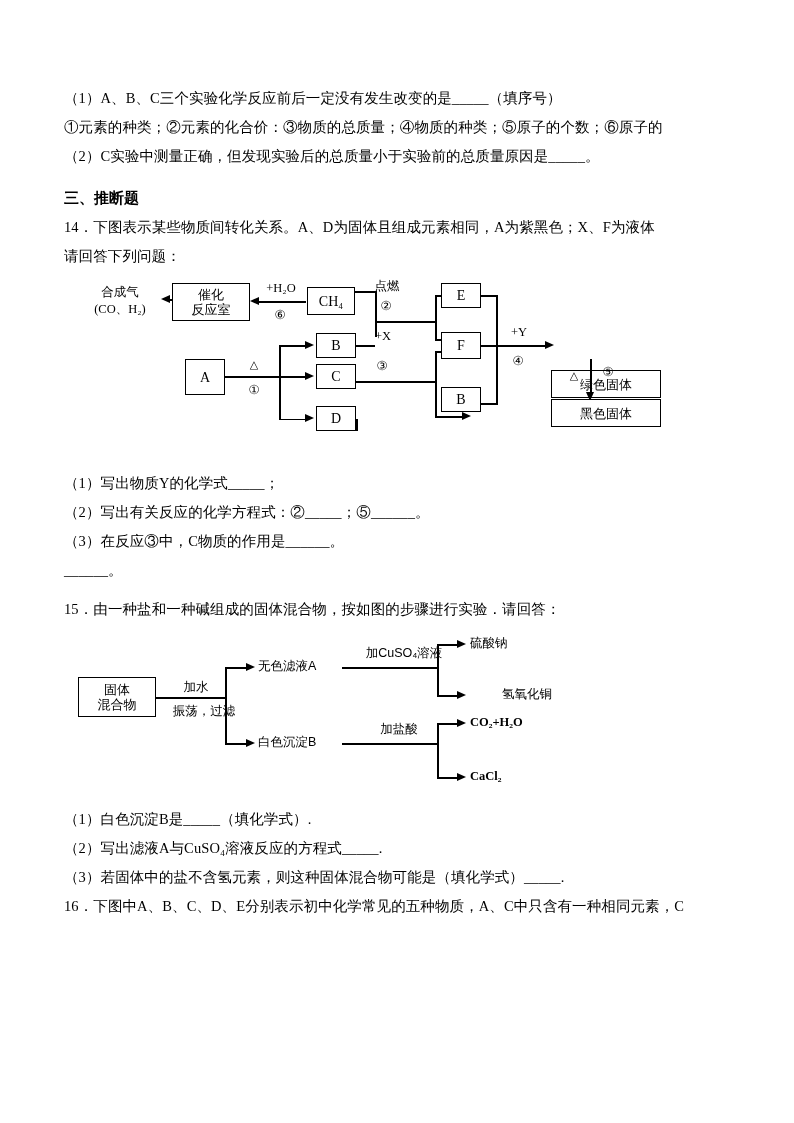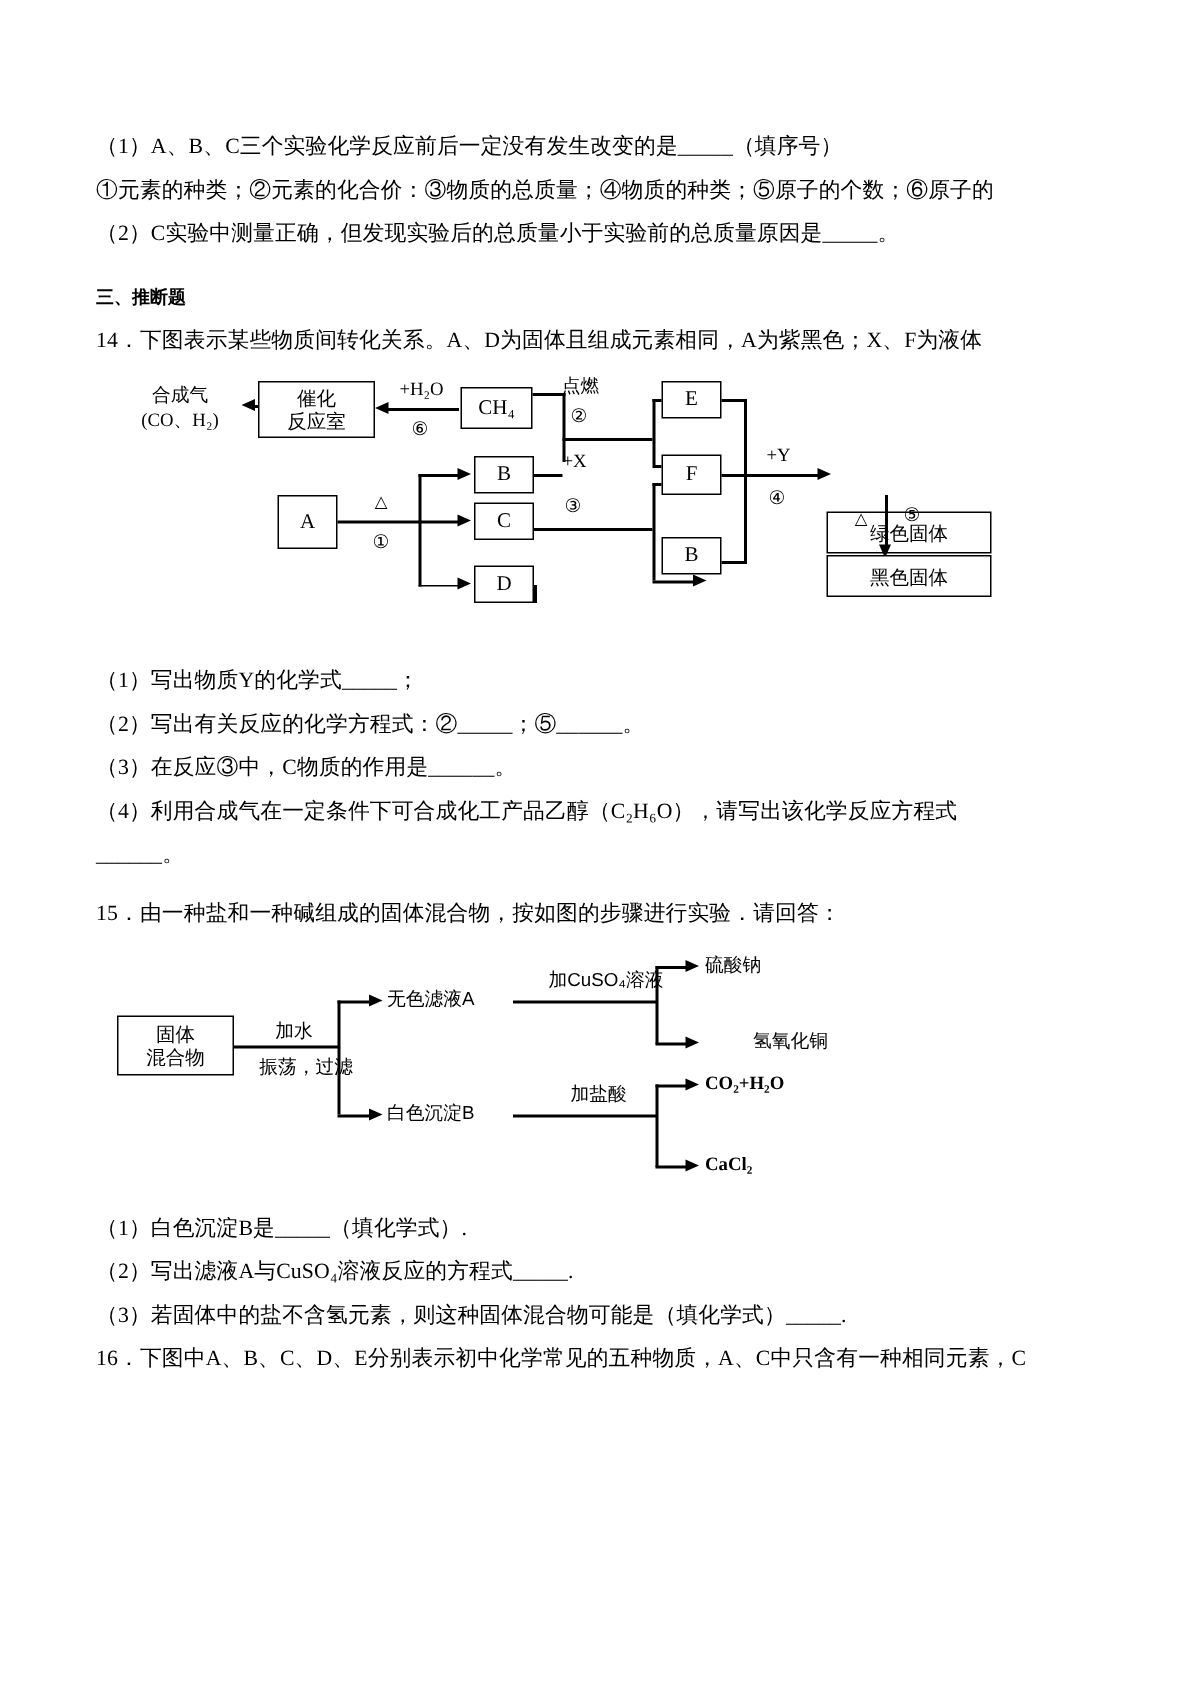--- a/index.html
+++ b/index.html
@@ -29,21 +29,21 @@
     width: 666px;
   }
   .para {
     font-size: 14.5px;
     line-height: 29px;
     margin: 0;
     white-space: pre-wrap;
     letter-spacing: 0.1px;
   }
   .section-head {
-    font-size: 12px;
+    font-size: 15px;
     font-weight: bold;
     line-height: 30px;
     margin: 0;
     padding-top: 12px;
   }
 
   
   .diagram {
     position: relative;
     width: 666px;
@@ -105,20 +105,21 @@
 <div class="page">
   <div class="content">
 
     <p class="para">（1）A、B、C三个实验化学反应前后一定没有发生改变的是_____（填序号）</p>
     <p class="para">①元素的种类；②元素的化合价：③物质的总质量；④物质的种类；⑤原子的个数；⑥原子的</p>
     <p class="para">（2）C实验中测量正确，但发现实验后的总质量小于实验前的总质量原因是_____。</p>
 
     <p class="section-head">三、推断题</p>
 
     <p class="para">14．下图表示某些物质间转化关系。A、D为固体且组成元素相同，A为紫黑色；X、F为液体</p>
+    <p class="para">请回答下列问题：</p>
 
     <div class="diagram" style="height:180px; margin-top:4px;">
 
       <div class="dlabel cn" style="left:18px; top:10px; width:76px;">合成气</div>
       <div class="dlabel" style="left:12px; top:27px; width:88px;">(CO、H₂)</div>
 
       <div class="line h" style="left:104px; top:24px; width:44px;"></div>
       <div class="arrowL" style="left:97px; top:19.5px;"></div>
 
       <div class="dbox" style="left:108px; top:8px; width:78px; height:38px; white-space:pre-line;">催化
@@ -205,21 +206,20 @@
       <div class="arrowD" style="left:522px; top:117px;"></div>
       <div class="dlabel tri" style="left:500px; top:93px; width:20px;">△</div>
       <div class="dlabel circnum" style="left:532px; top:90px; width:24px;">⑤</div>
 
       <div class="dbox cn" style="left:487px; top:124px; width:110px; height:28px; font-family:'Liberation Sans',sans-serif;">黑色固体</div>
     </div>
 
     <p class="para" style="margin-top:14px;">（1）写出物质Y的化学式_____；</p>
     <p class="para">（2）写出有关反应的化学方程式：②_____；⑤______。</p>
     <p class="para">（3）在反应③中，C物质的作用是______。</p>
-    <p class="para">（4）利用合成气在一定条件下可合成化工产品乙醇（C₂H₆O），请写出该化学反应方程式</p>
     <p class="para">______。</p>
 
     <p class="para" style="margin-top:10px;">15．由一种盐和一种碱组成的固体混合物，按如图的步骤进行实验．请回答：</p>
 
     <div class="diagram" style="height:165px; margin-top:6px;">
 
       <div class="dbox cn" style="left:14px; top:47px; width:78px; height:40px; white-space:pre-line; font-family:'Liberation Sans',sans-serif;">固体
 混合物</div>
 
       <div class="dlabel cn" style="left:106px; top:50px; width:52px;">加水</div>

